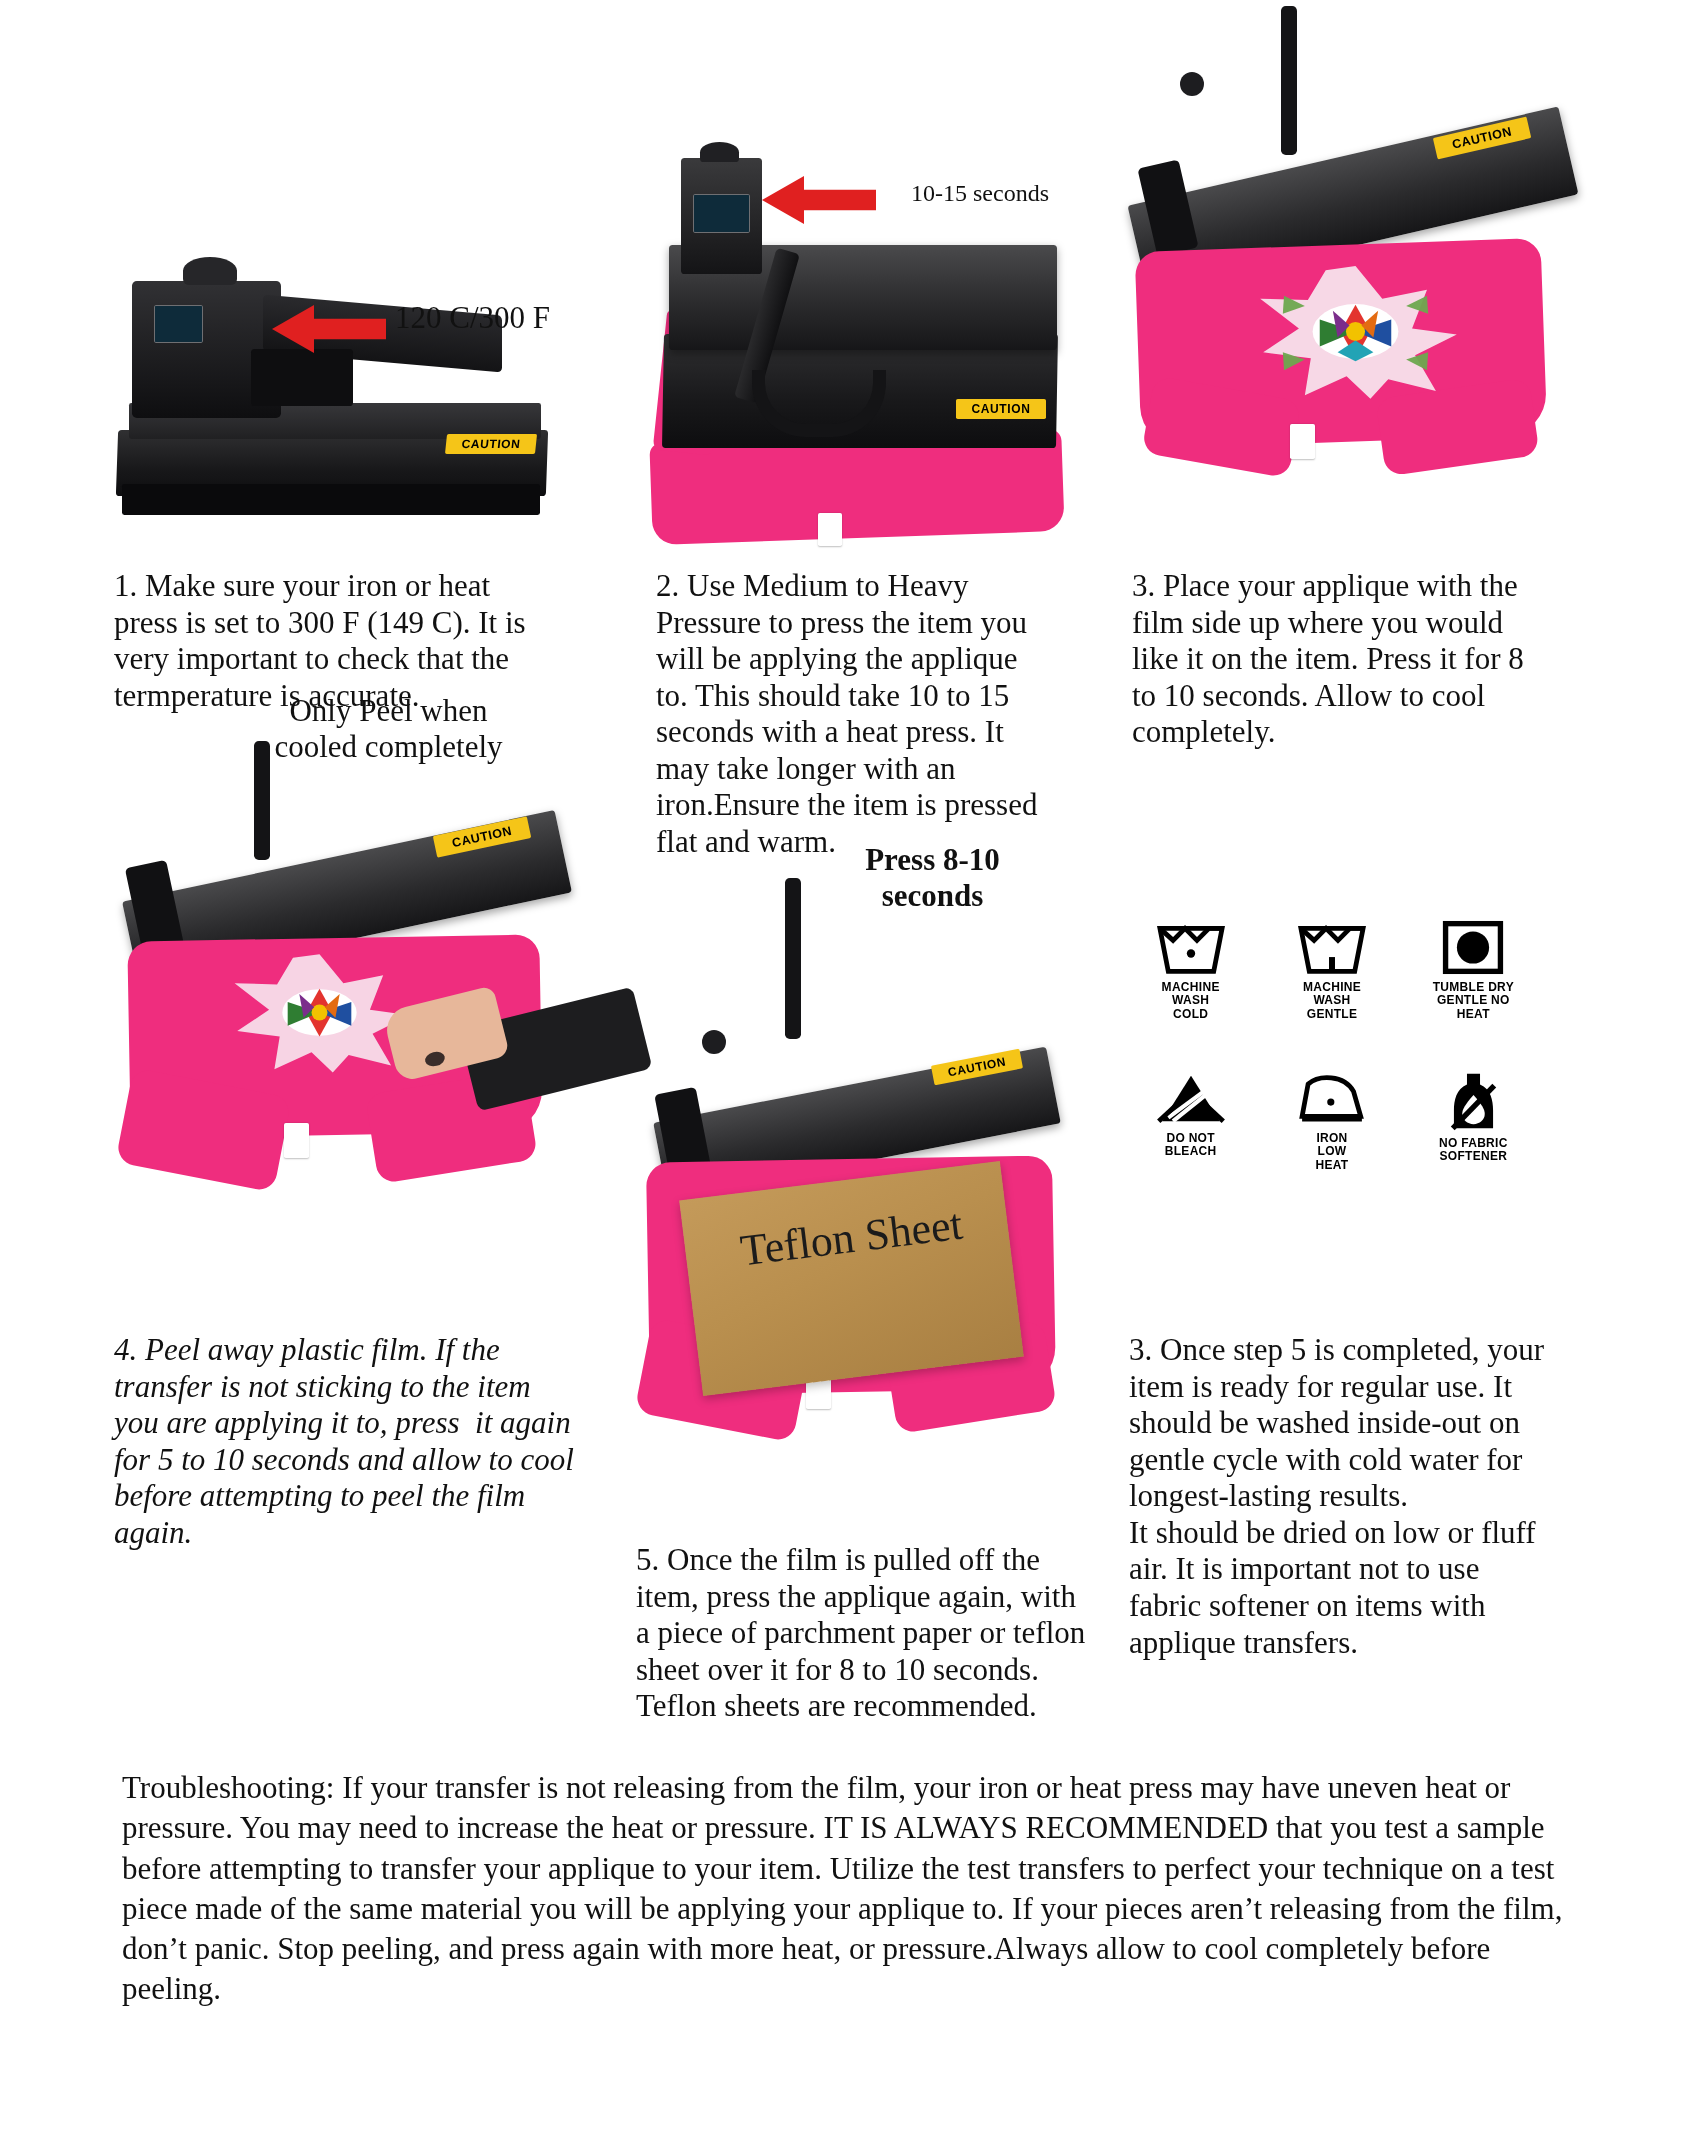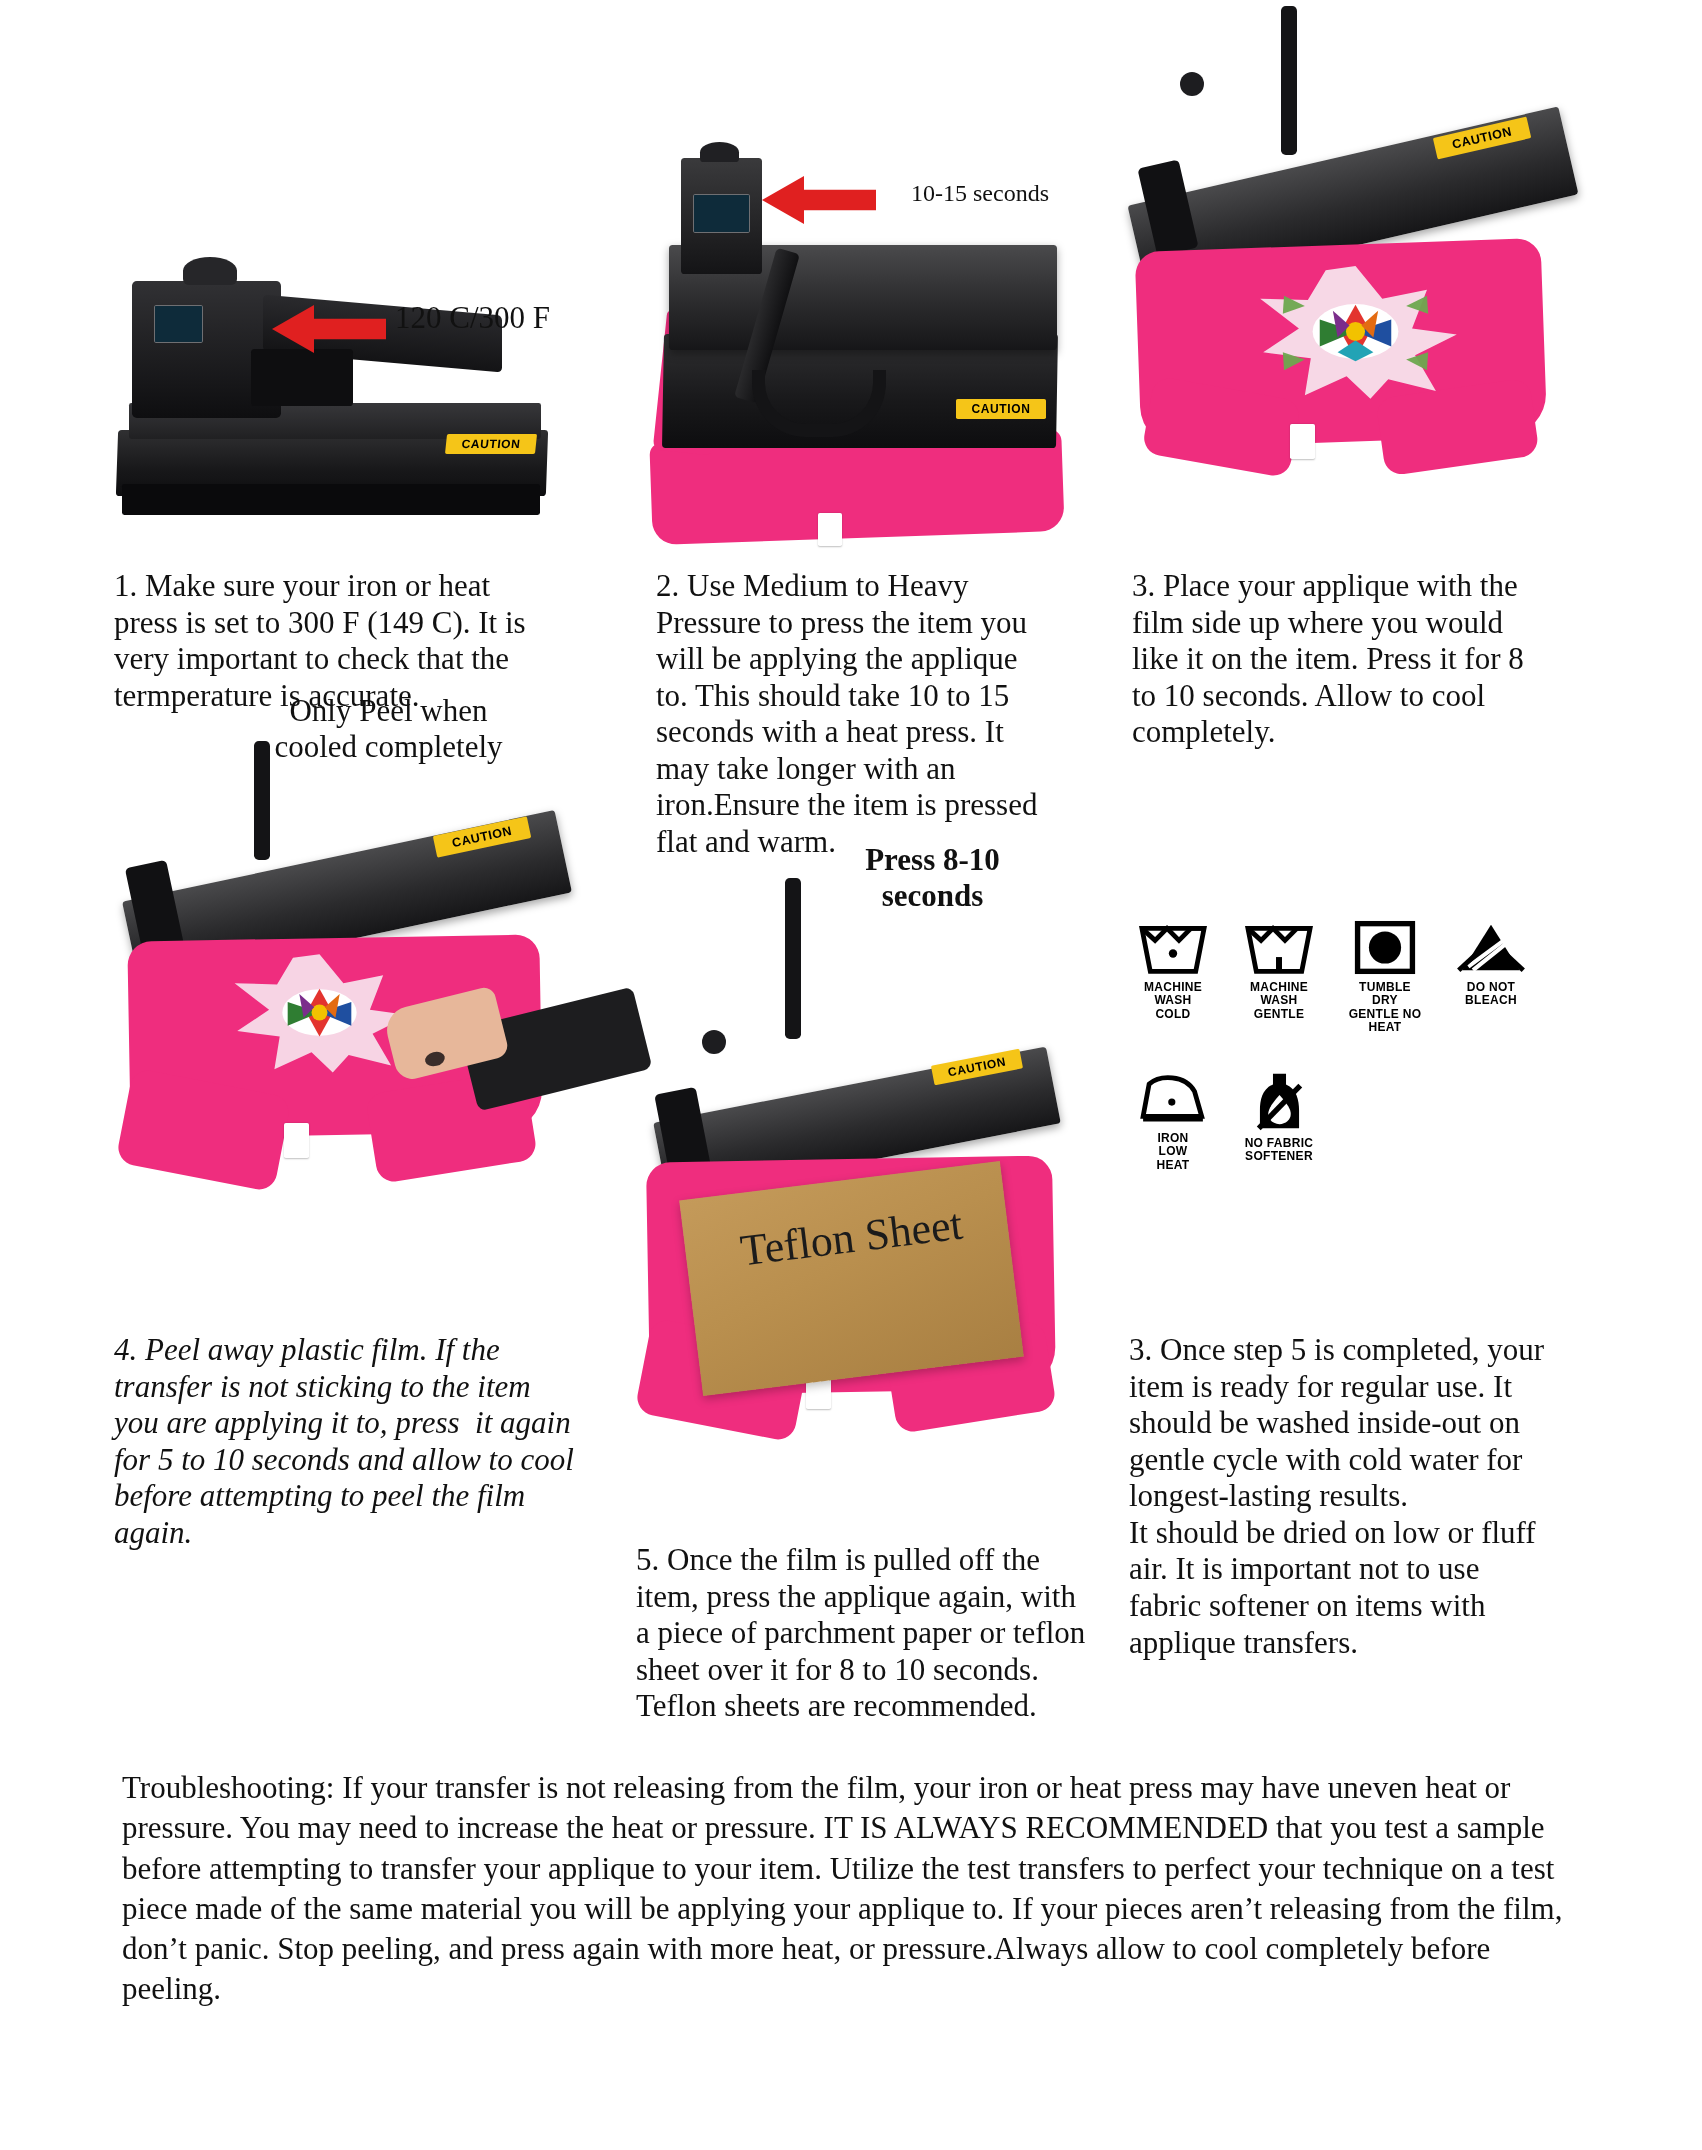--- a/index.html
+++ b/index.html
@@ -103,21 +103,21 @@
     display: block;
   }
 
   
   .applique { position: absolute; }
 
   
   .care-grid {
     position: absolute;
     display: grid;
-    grid-template-columns: repeat(4, 1fr);
+    grid-template-columns: repeat(3, 1fr);
     grid-template-rows: repeat(2, 1fr);
     column-gap: 30px;
     row-gap: 20.3px;
   }
   .care-cell {
     display: flex;
     flex-direction: column;
     align-items: center;
     justify-content: flex-start;
   }

